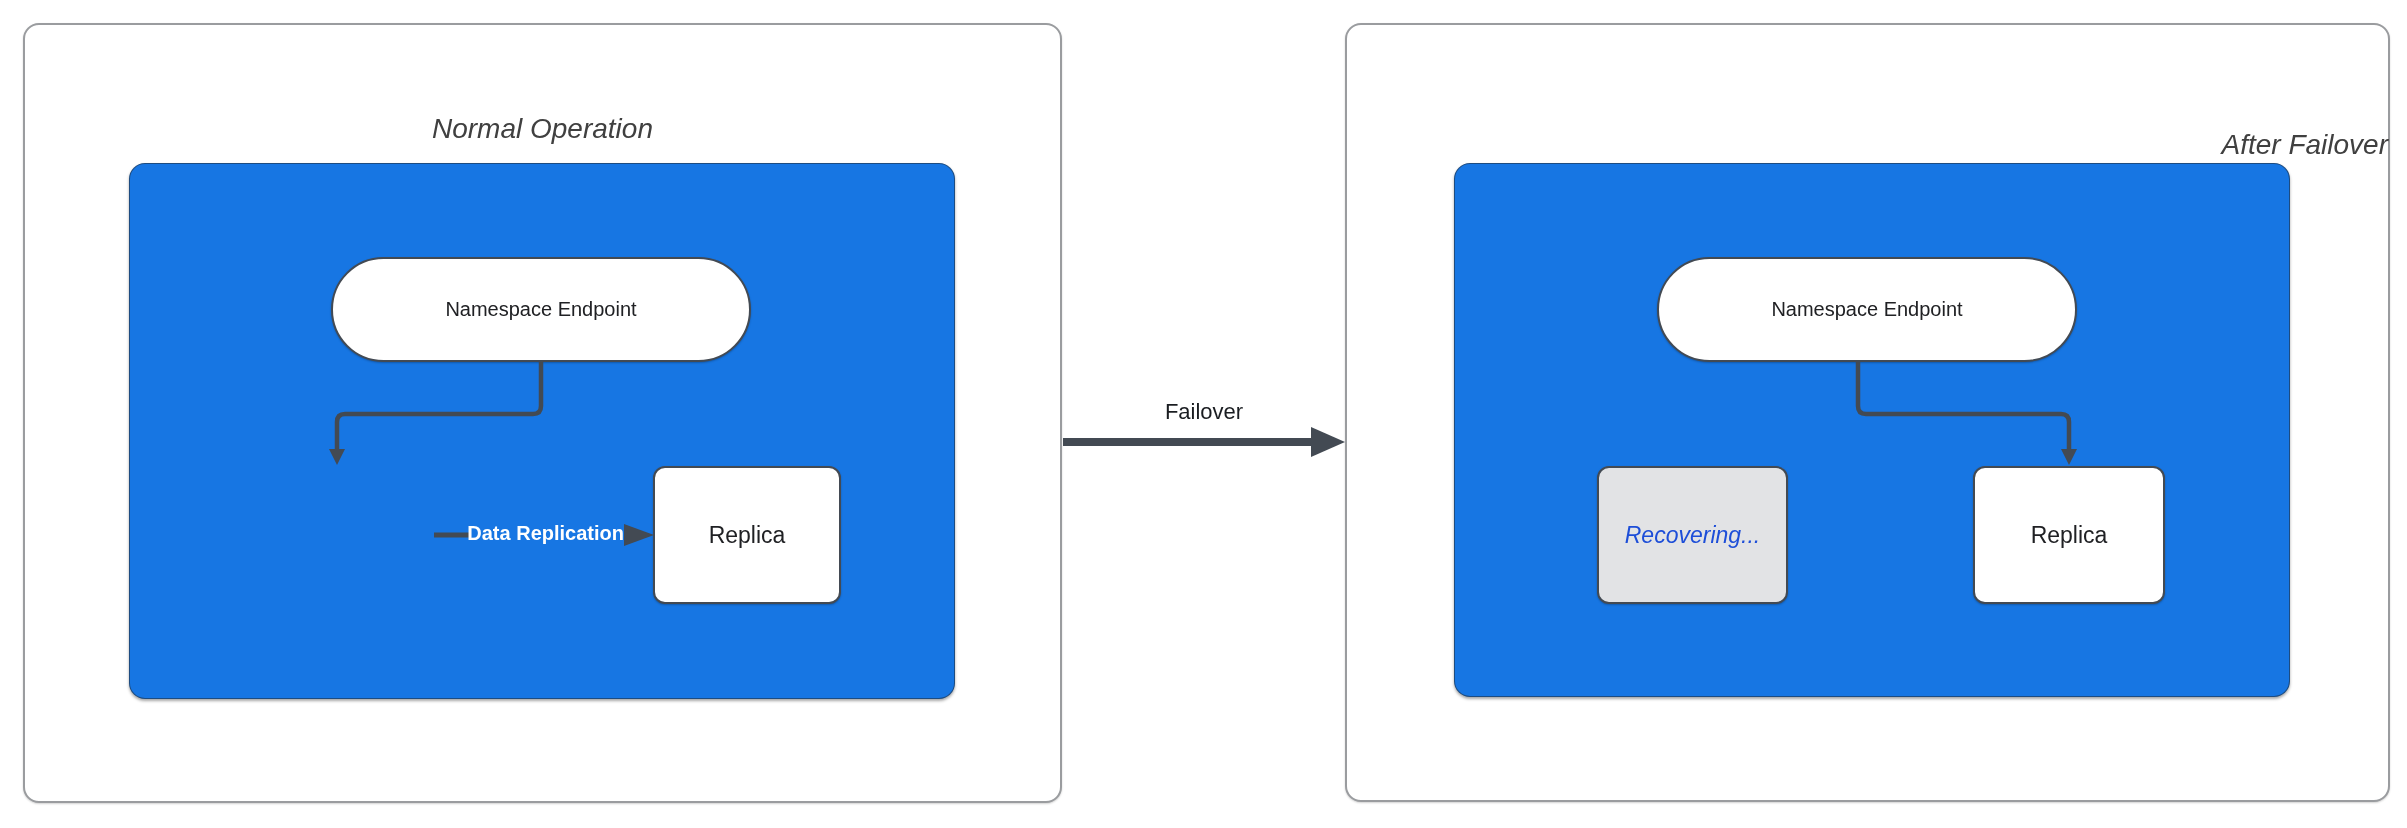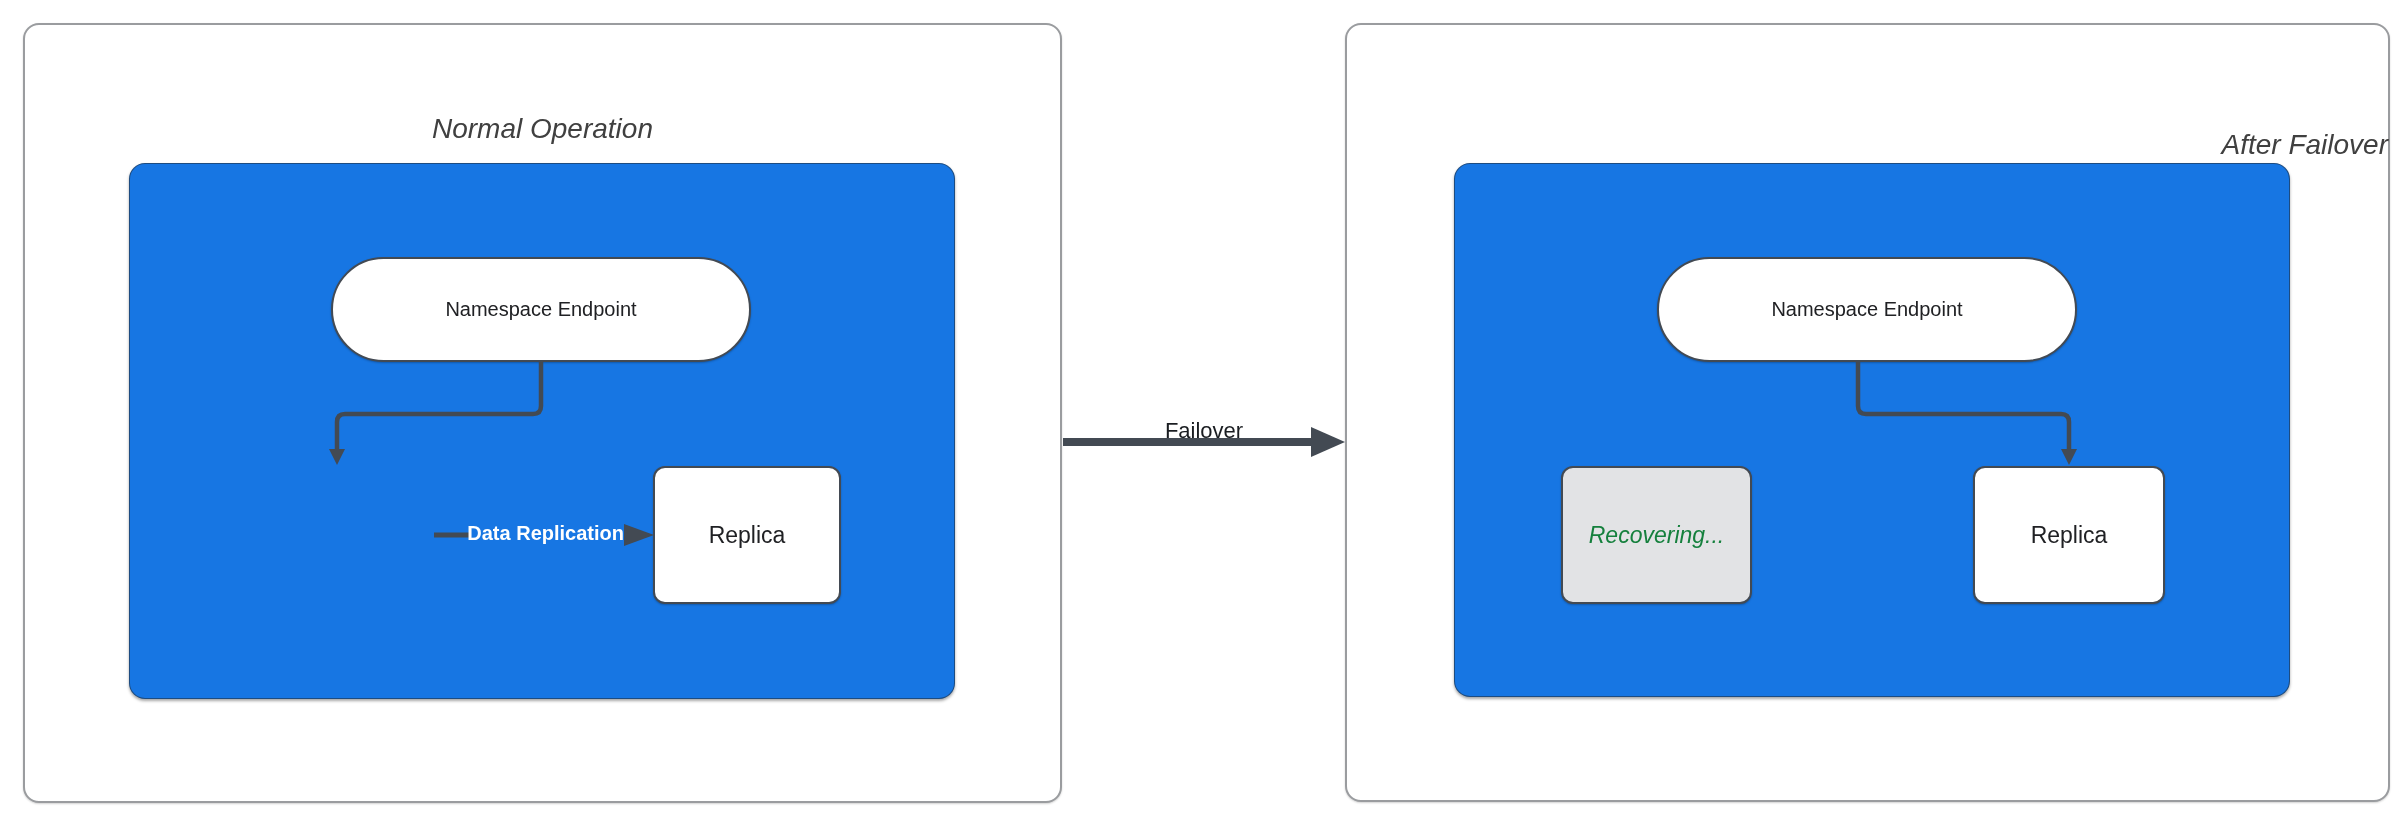--- a/index.html
+++ b/index.html
@@ -49,38 +49,38 @@
     font-size:20px;
   }
   .rect{
     border-radius:12px;
     font-size:23px;
     line-height:30px;
     padding:0 10px;
   }
   .rect.gray{
     background:#e2e3e5;
-    color:#15803d;
+    color:#1d4ed8;
     font-style:italic;
+    margin-left:36px;
   }
   .edge-label{
     position:absolute;
     text-align:right;
     font-weight:bold;
     font-size:20px;
     color:#ffffff;
     z-index:6;
   }
   .transition-label{
     position:absolute;
     text-align:center;
     font-size:22px;
     color:#1a1d21;
     z-index:6;
-    margin-top:19px;
   }
   svg.overlay{
     position:absolute;
     left:0;top:0;
     z-index:5;
     pointer-events:none;
   }
 </style>
 </head>
 <body>

